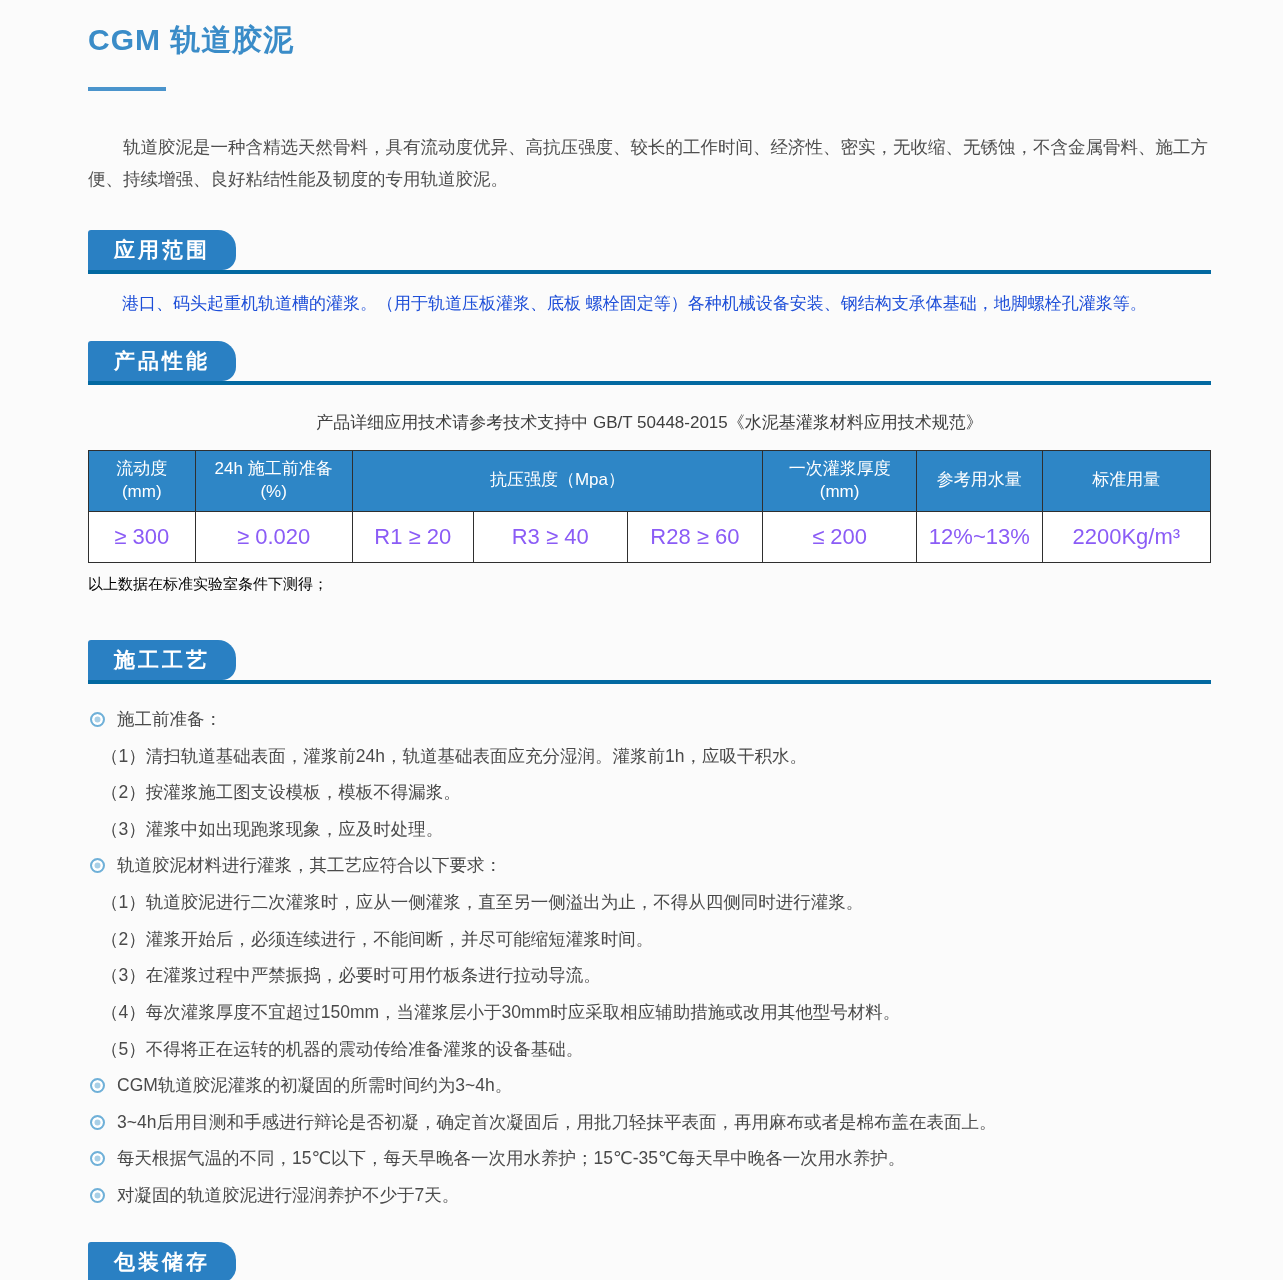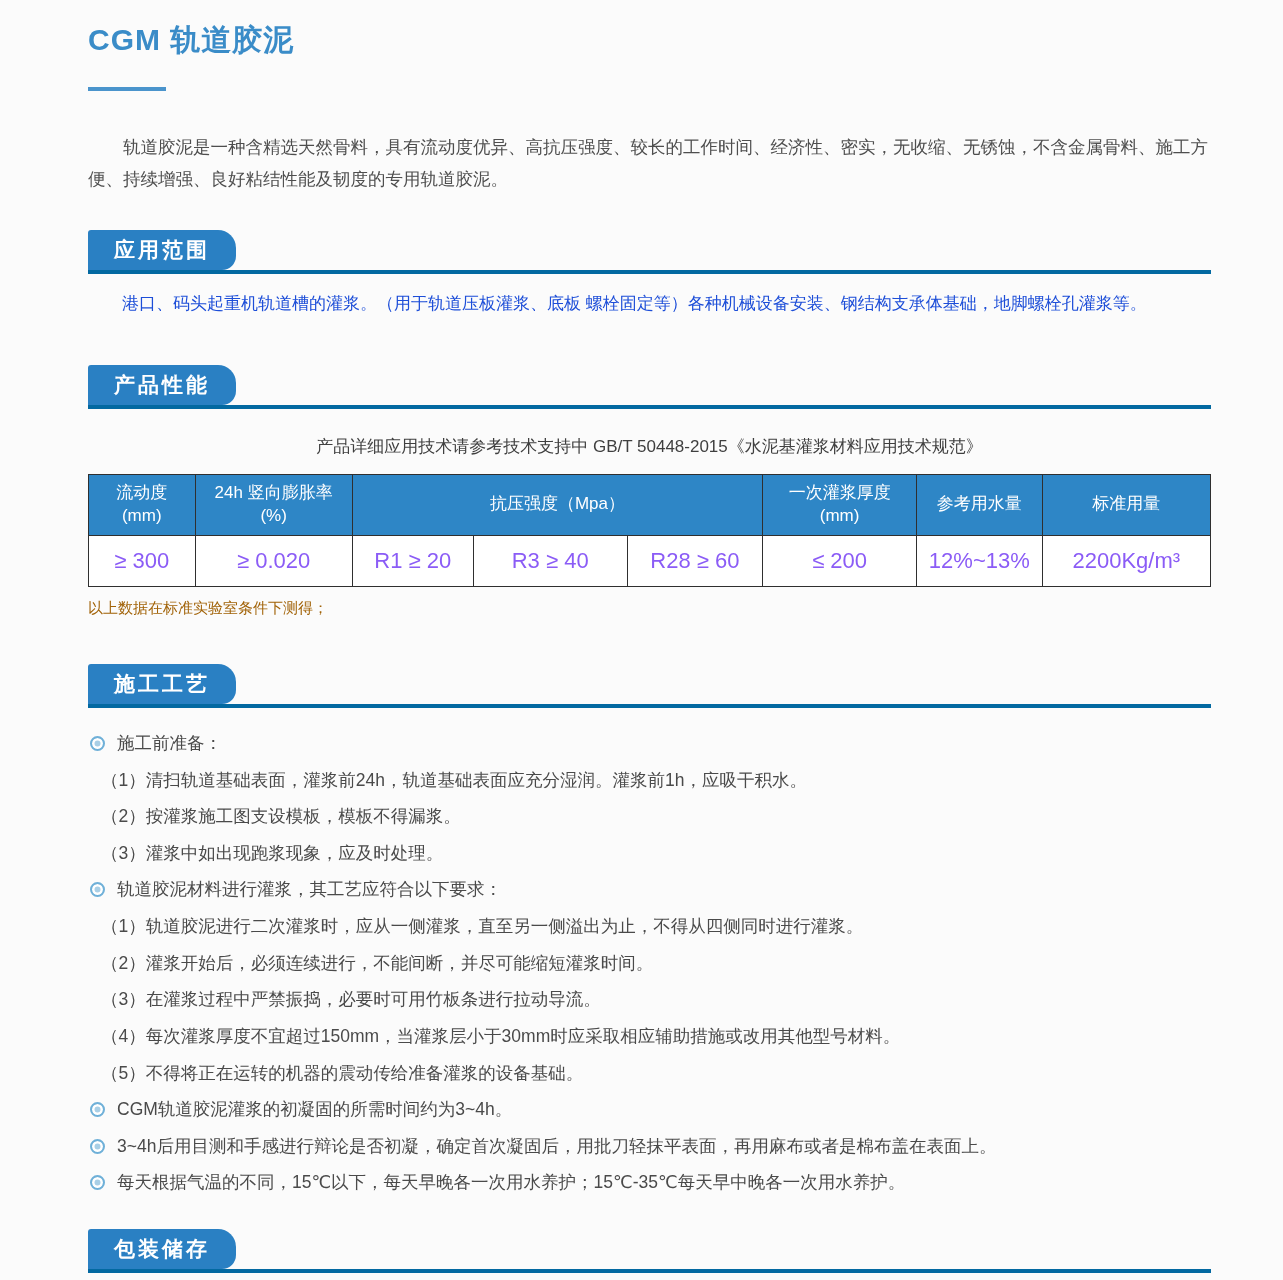--- a/index.html
+++ b/index.html
@@ -47,21 +47,21 @@
     line-height:1;
     padding:9px 26px 10px 26px;
     background:#2a80c3;
     color:#ffffff;
     font-size:21px;
     font-weight:700;
     letter-spacing:3px;
     border-radius:3px 18px 14px 0;
   }
   .mt-app{margin-top:34px;}
-  .mt-perf{margin-top:48px;}
+  .mt-perf{margin-top:24px;}
   .mt-proc{margin-top:46px;}
   .mt-pack{margin-top:34px;}
   
   .sec-body{
     margin:16px 0 0 0;
     font-size:17px;
     line-height:1.6;
     color:#1d4ed8;
     text-indent:2em;
   }
@@ -96,21 +96,21 @@
     background:#ffffff;
     color:#8b5cf6;
     font-size:22px;
     height:46px;
     padding:2px;
   }
   
   .footnote{
     margin:12px 0 0 0;
     font-size:15px;
-    color:#a16207;
+    color:#000000;
   }
   
   .list{margin-top:24px;}
   .row{
     display:flex;
     align-items:flex-start;
     margin:0 0 13px 0;
     font-size:17.5px;
     line-height:1.35;
     color:#4a4a4a;
@@ -157,21 +157,21 @@
         <col style="width:11.2%">
         <col style="width:15%">
     </colgroup>
     <thead>
       <tr>
         <th>
           <span style="display:block">流动度</span>
           <span style="display:block">(mm)</span>
         </th>
         <th>
-          <span style="display:block">24h 竖向膨胀率</span>
+          <span style="display:block">24h 施工前准备</span>
           <span style="display:block">(%)</span>
         </th>
         <th colspan="3">抗压强度（Mpa）</th>
         <th>
           <span style="display:block">一次灌浆厚度</span>
           <span style="display:block">(mm)</span>
         </th>
         <th>参考用水量</th>
         <th>标准用量</th>
       </tr>
@@ -234,19 +234,23 @@
       <span>CGM轨道胶泥灌浆的初凝固的所需时间约为3~4h。</span>
     </div>
     <div class="row">
       <span class="blt"></span>
       <span>3~4h后用目测和手感进行辩论是否初凝，确定首次凝固后，用批刀轻抹平表面，再用麻布或者是棉布盖在表面上。</span>
     </div>
     <div class="row">
       <span class="blt"></span>
       <span>每天根据气温的不同，15℃以下，每天早晚各一次用水养护；15℃-35℃每天早中晚各一次用水养护。</span>
     </div>
+    <div class="row">
+      <span class="blt"></span>
+      <span>对凝固的轨道胶泥进行湿润养护不少于7天。</span>
+    </div>
   </div>
 
   <div class="sec-bar mt-pack">
     <span class="sec-tab">包装储存</span>
   </div>
 
 </div>
 
 </body></html>

